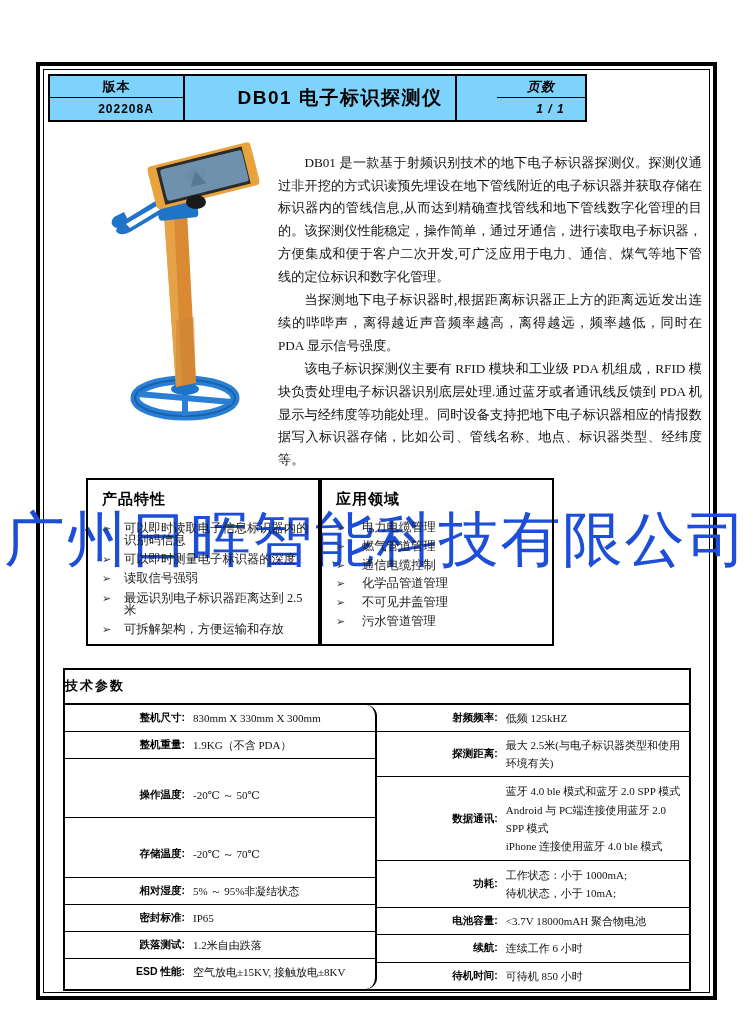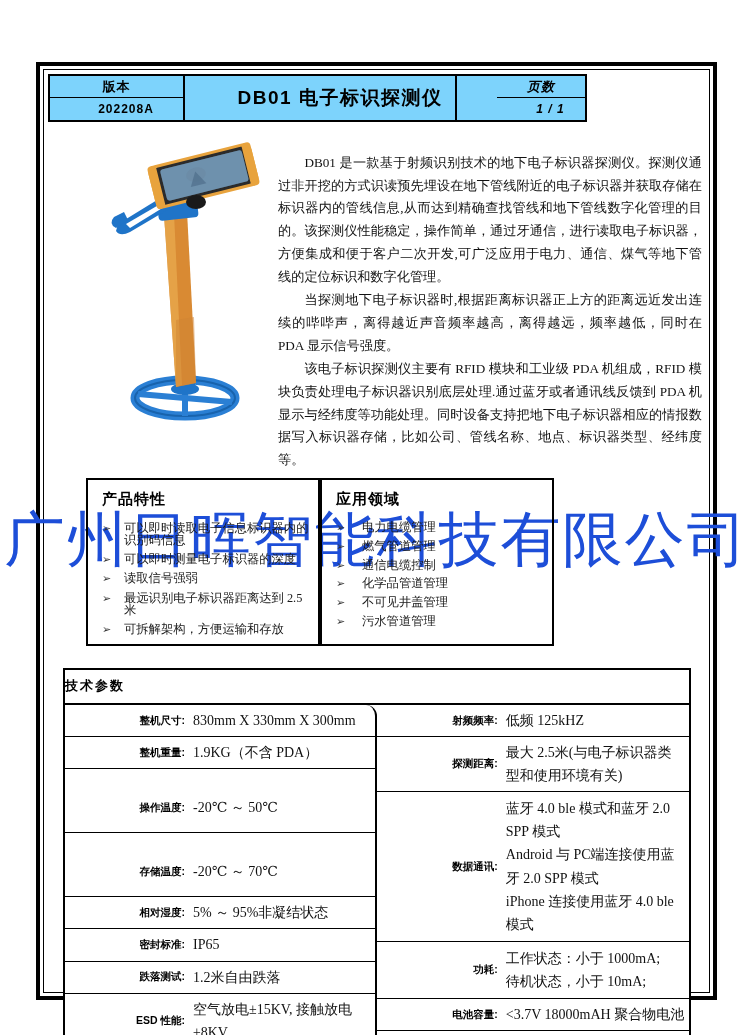--- a/index.html
+++ b/index.html
@@ -219,21 +219,21 @@
     width: 40%;
     text-align: right;
     font-family: "Liberation Sans", "DejaVu Sans", sans-serif;
     font-weight: bold;
     font-size: 10.5px;
     padding-right: 7px;
     white-space: nowrap;
     color: #000;
   }
   td.v {
-    font-size: 14px;
+    font-size: 11px;
     color: #111;
     line-height: 1.65;
     padding-left: 3px;
   }
   .v-line { display: block; }
 
   
   tr.tall td { padding-top: 27px; padding-bottom: 13px; }
   tr.multi td { padding-top: 5px; padding-bottom: 5px; }
 
@@ -456,20 +456,26 @@
               <span class="v-line">待机状态，小于 10mA;</span>
             </td>
           </tr>
           <tr>
             <td class="k">电池容量:</td>
             <td class="v">
               <span class="v-line">&lt;3.7V 18000mAH 聚合物电池</span>
             </td>
           </tr>
           <tr>
+            <td class="k">续航:</td>
+            <td class="v">
+              <span class="v-line">连续工作 6 小时</span>
+            </td>
+          </tr>
+          <tr>
             <td class="k">待机时间:</td>
             <td class="v">
               <span class="v-line">可待机 850 小时</span>
             </td>
           </tr>
         </tbody>
       </table>
     </div>
 
   </div>

